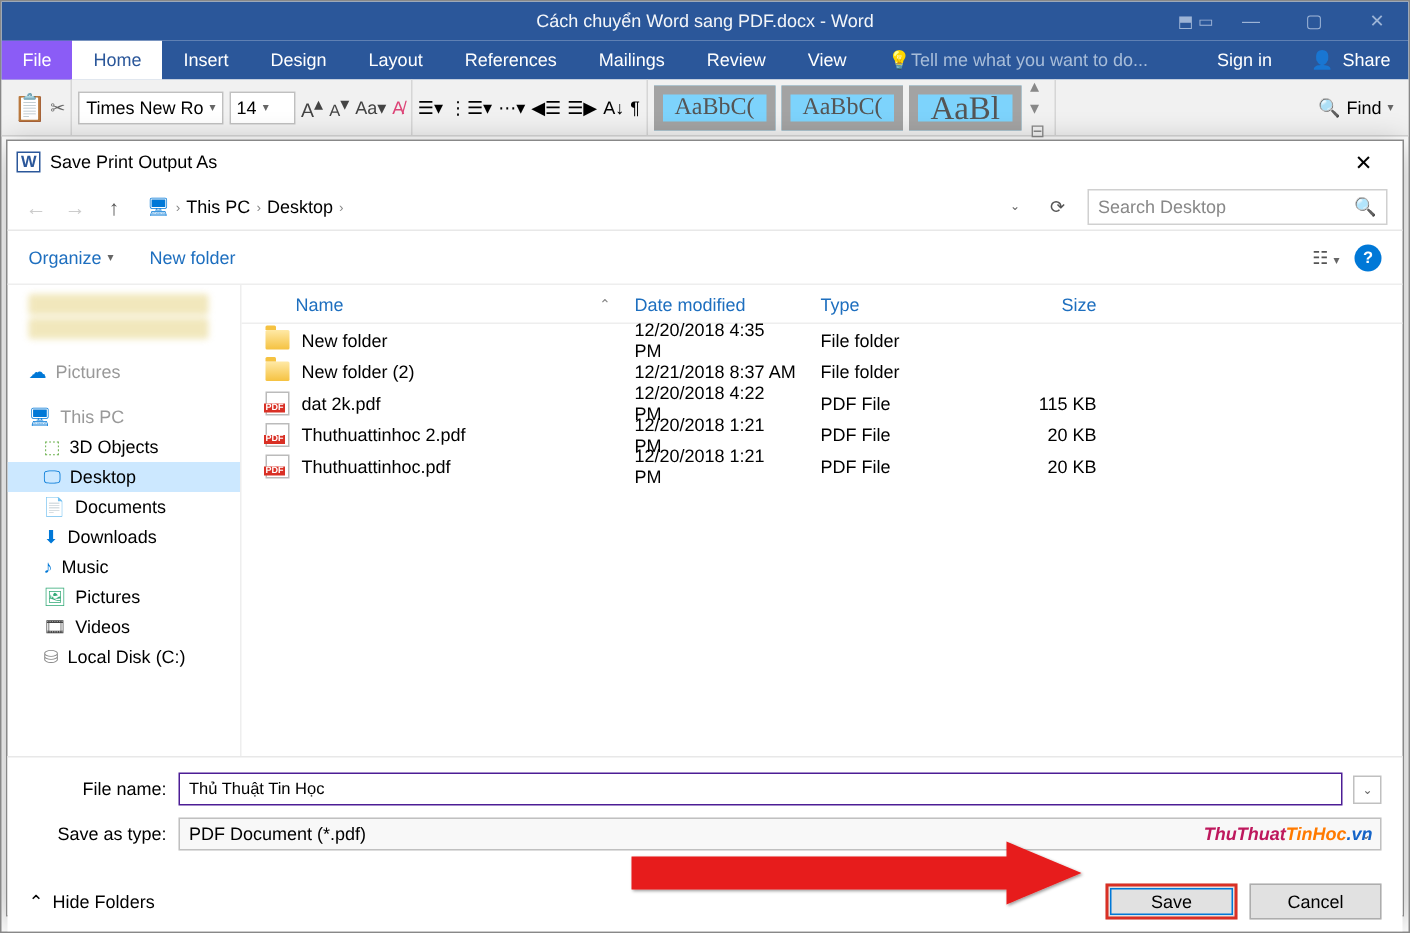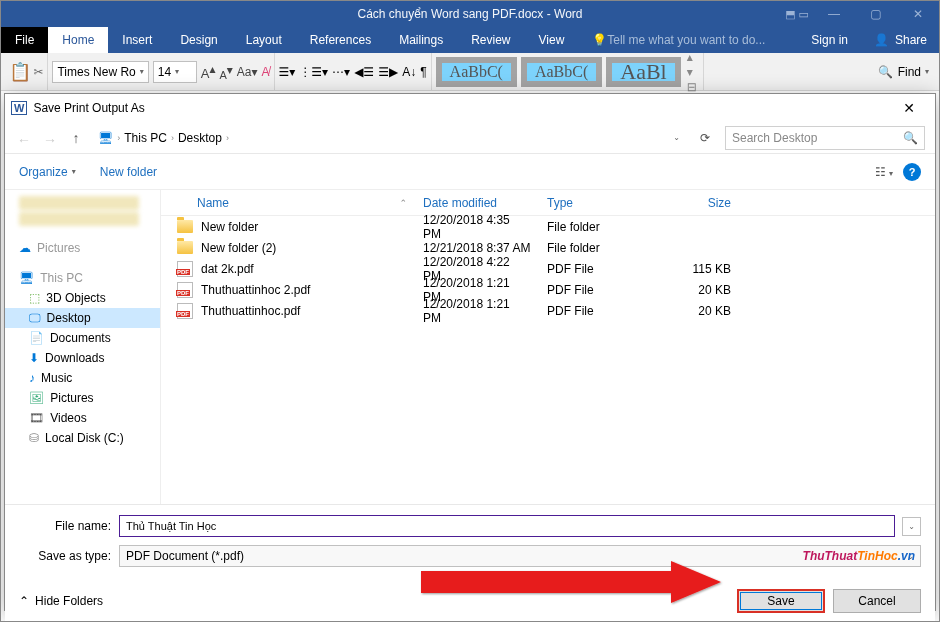--- a/index.html
+++ b/index.html
@@ -4,21 +4,21 @@
 <style>
 *{box-sizing:border-box;margin:0;padding:0;font-family:"Segoe UI",Tahoma,sans-serif;font-size:12px}
 body{background:#fff;width:940px;height:622px;overflow:hidden;position:relative;border:1px solid #888}
 .titlebar{background:#2b579a;height:26px;display:flex;align-items:center;color:#fff;justify-content:center;position:relative}
 .titlebar .title{font-size:12px;opacity:.95}
 .win-ctrl{position:absolute;right:0;top:0;display:flex;height:26px}
 .win-ctrl div{width:42px;display:flex;align-items:center;justify-content:center;color:#9db4d6;font-size:12px}
 .win-mini{position:absolute;right:130px;top:0;height:26px;display:flex;align-items:center;color:#9db4d6;font-size:11px}
 .ribbon-tabs{background:#2b579a;height:26px;display:flex;align-items:stretch;color:#fff;font-size:13px}
 .tab{padding:0 14px;display:flex;align-items:center;cursor:pointer}
-.tab.file{background:#000000}
+.tab.file{background:#8b5cf6}
 .tab.active{background:#fff;color:#2b579a}
 .tab.tell{color:#a8bdd9;font-size:12px}
 .tab-spacer{flex:1}
 .share-btn{padding:0 12px;display:flex;align-items:center;gap:6px}
 .ribbon-body{background:#f1f1f1;height:38px;border-bottom:1px solid #d6d6d6;display:flex;align-items:center;padding:0 4px;gap:4px}
 .paste-area{display:flex;align-items:center;gap:2px;padding:0 4px;border-right:1px solid #d6d6d6;height:100%}
 .font-sel{border:1px solid #c0c0c0;background:#fff;height:22px;padding:0 4px;display:flex;align-items:center;font-size:11px;gap:4px}
 .style-prev{border:6px solid #a3a3a3;background:#7dd3fc;height:30px;padding:0 8px;display:flex;align-items:center;font-family:"Times New Roman",serif;font-size:16px;color:#555}
 .find-area{margin-left:auto;display:flex;flex-direction:column;gap:2px;font-size:11px}
 .find-row{display:flex;align-items:center;gap:4px;padding:1px 6px}

